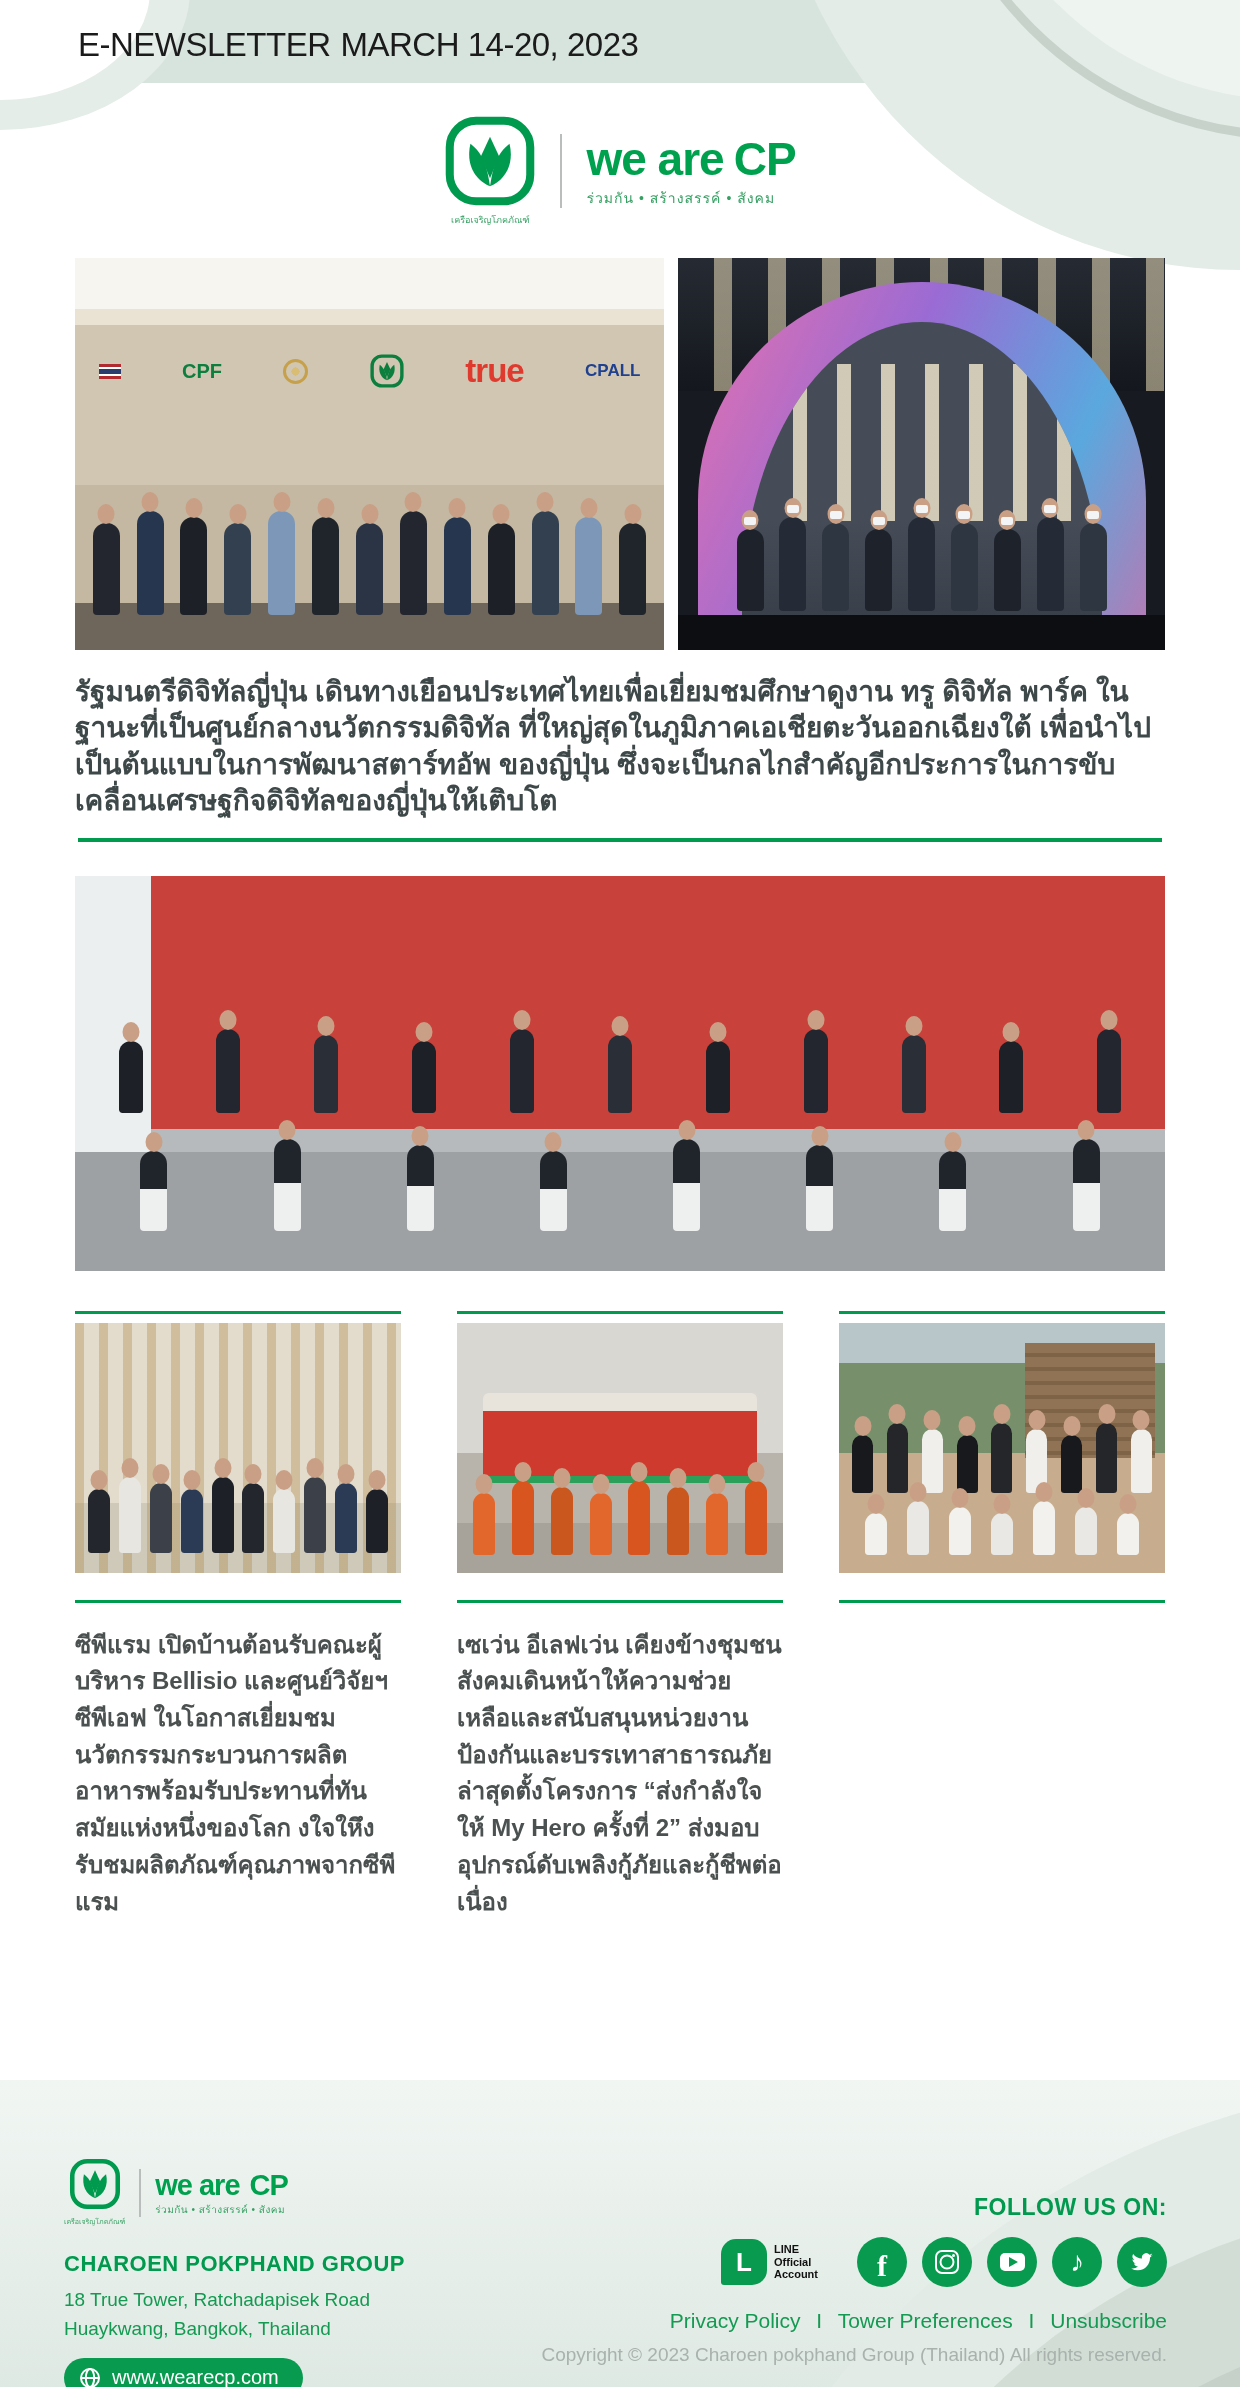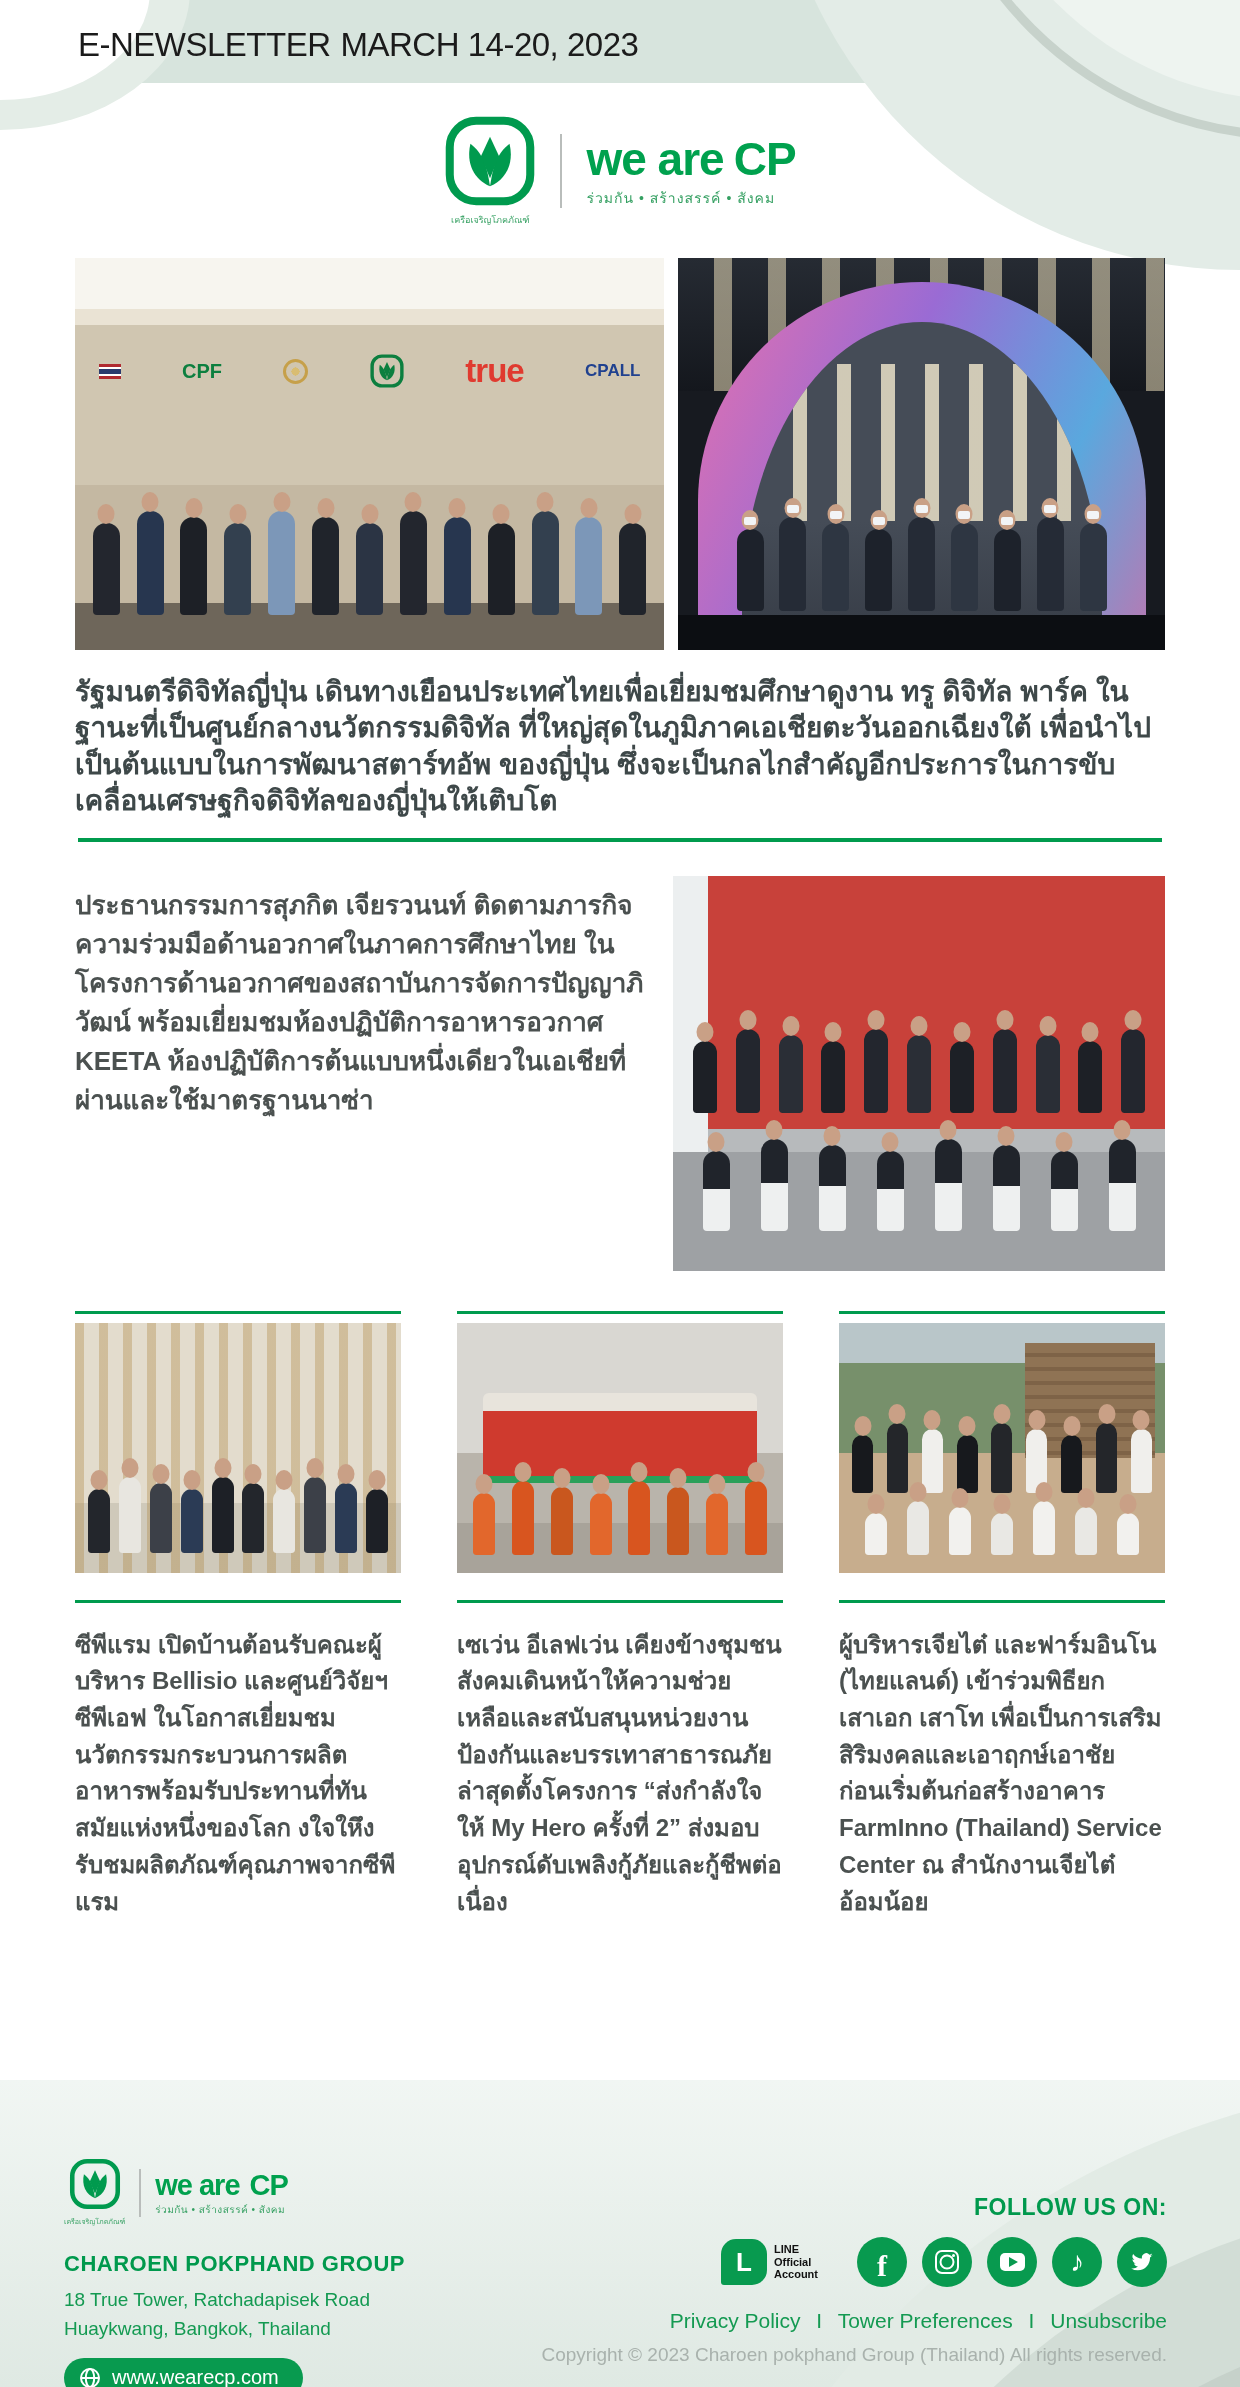--- a/index.html
+++ b/index.html
@@ -204,21 +204,20 @@
         </div>
       <div class="floor"></div>
     </div>
   </section>
 
   <h1 class="headline">รัฐมนตรีดิจิทัลญี่ปุ่น  เดินทางเยือนประเทศไทยเพื่อเยี่ยมชมศึกษาดูงาน ทรู ดิจิทัล พาร์ค ในฐานะที่เป็นศูนย์กลางนวัตกรรมดิจิทัล ที่ใหญ่สุดในภูมิภาคเอเชียตะวันออกเฉียงใต้ เพื่อนำไปเป็นต้นแบบในการพัฒนาสตาร์ทอัพ ของญี่ปุ่น ซึ่งจะเป็นกลไกสำคัญอีกประการในการขับเคลื่อนเศรษฐกิจดิจิทัลของญี่ปุ่นให้เติบโต</h1>
 
   <hr class="rule">
 
   <section class="story2">
-    <div class="story2-text">ประธานกรรมการสุภกิต เจียรวนนท์ ติดตามภารกิจความร่วมมือด้านอวกาศในภาคการศึกษาไทย ในโครงการด้านอวกาศของสถาบันการจัดการปัญญาภิวัฒน์ พร้อมเยี่ยมชมห้องปฏิบัติการอาหารอวกาศ KEETA ห้องปฏิบัติการต้นแบบหนึ่งเดียวในเอเชียที่ผ่านและใช้มาตรฐานนาซ่า</div>
     <div class="photo photo3">
       <div class="curtain"></div>
       <div class="crowd row-stand">
           <i class="p" style="height: 72px; width: 24px; background: rgb(29, 32, 38);"></i>
           <i class="p" style="height: 84px; width: 24px; background: rgb(35, 38, 46);"></i>
           <i class="p" style="height: 78px; width: 24px; background: rgb(42, 46, 54);"></i>
           <i class="p" style="height: 72px; width: 24px; background: rgb(29, 32, 38);"></i>
           <i class="p" style="height: 84px; width: 24px; background: rgb(35, 38, 46);"></i>
           <i class="p" style="height: 78px; width: 24px; background: rgb(42, 46, 54);"></i>
           <i class="p" style="height: 72px; width: 24px; background: rgb(29, 32, 38);"></i>
@@ -300,21 +299,20 @@
             <i class="p" style="height: 42px; width: 22px; background: rgb(242, 241, 238);"></i>
             <i class="p" style="height: 54px; width: 22px; background: rgb(233, 232, 228);"></i>
             <i class="p" style="height: 48px; width: 22px; background: rgb(242, 241, 238);"></i>
             <i class="p" style="height: 42px; width: 22px; background: rgb(233, 232, 228);"></i>
             <i class="p" style="height: 54px; width: 22px; background: rgb(242, 241, 238);"></i>
             <i class="p" style="height: 48px; width: 22px; background: rgb(233, 232, 228);"></i>
             <i class="p" style="height: 42px; width: 22px; background: rgb(242, 241, 238);"></i>
           </div>
       </div>
       <hr class="col-rule2">
-      <p class="col-text">ผู้บริหารเจียไต๋ และฟาร์มอินโน (ไทยแลนด์) เข้าร่วมพิธียกเสาเอก เสาโท เพื่อเป็นการเสริมสิริมงคลและเอาฤกษ์เอาชัย ก่อนเริ่มต้นก่อสร้างอาคาร FarmInno (Thailand) Service Center ณ สำนักงานเจียไต๋ อ้อมน้อย</p>
     </article>
 
   </section>
 
   <footer>
     <div class="f-c1"></div>
     <div class="f-c2"></div>
     <div class="f-c3"></div>
 
     <div class="f-left">

